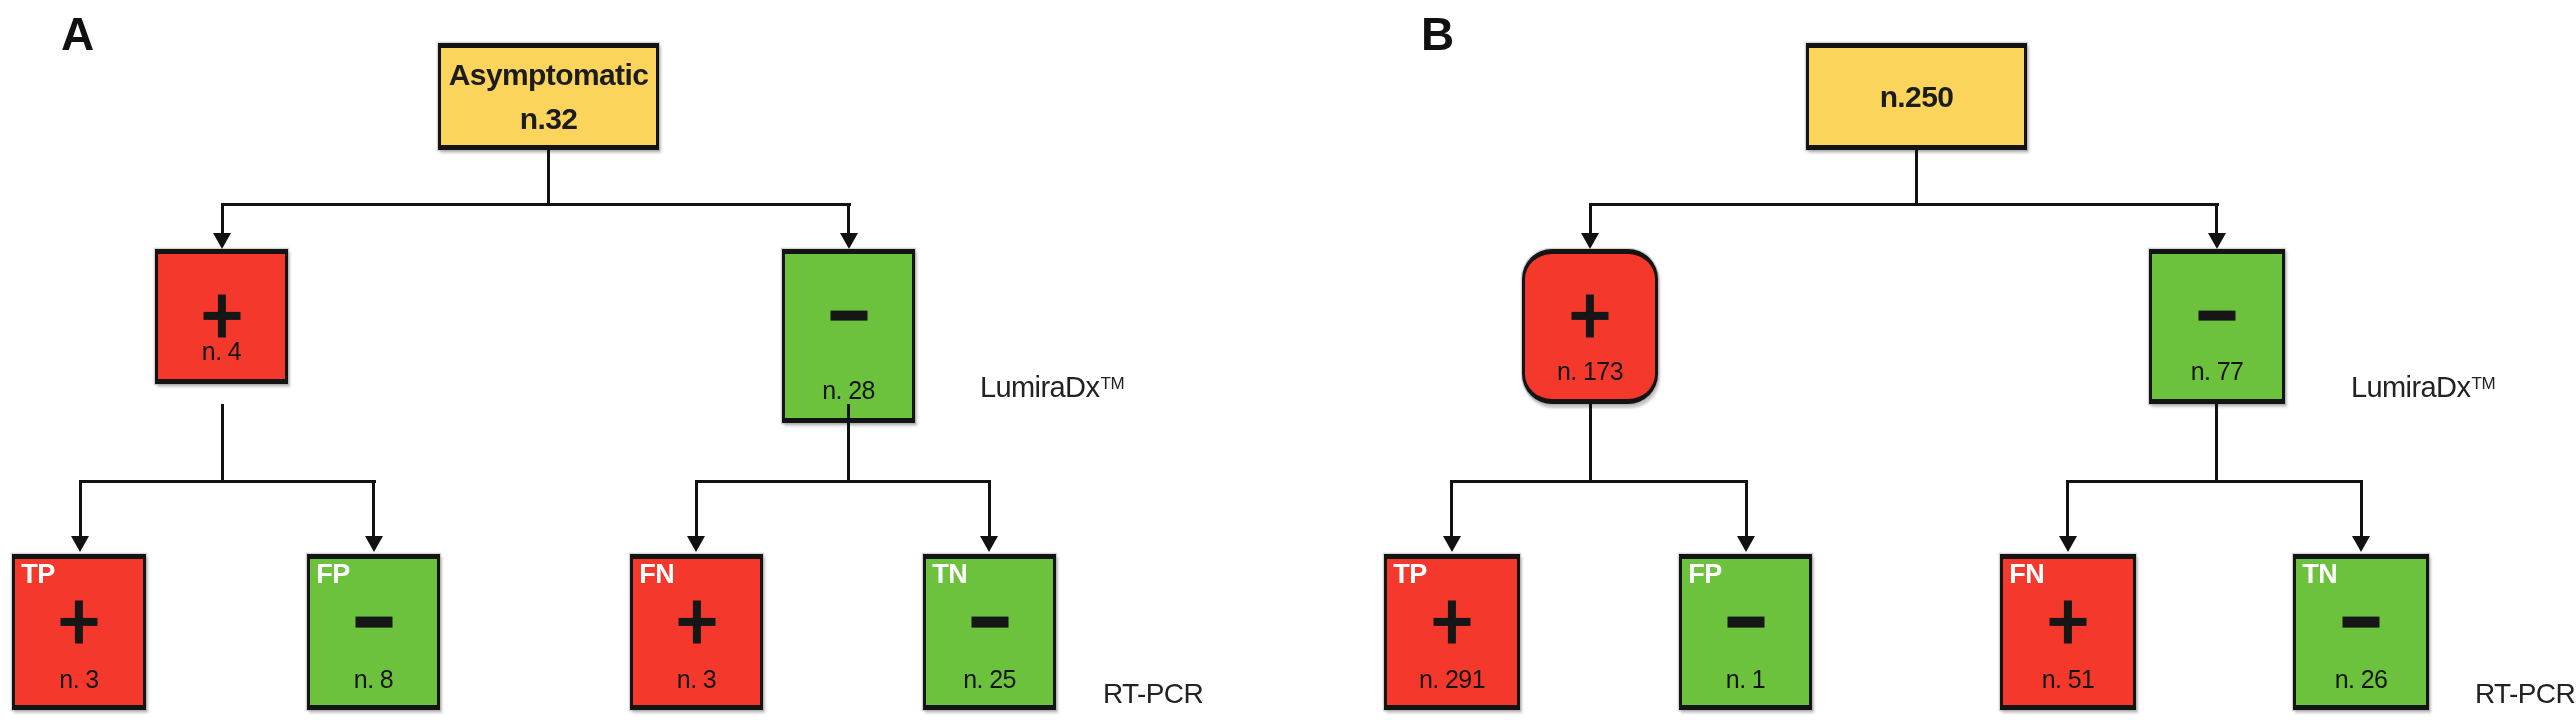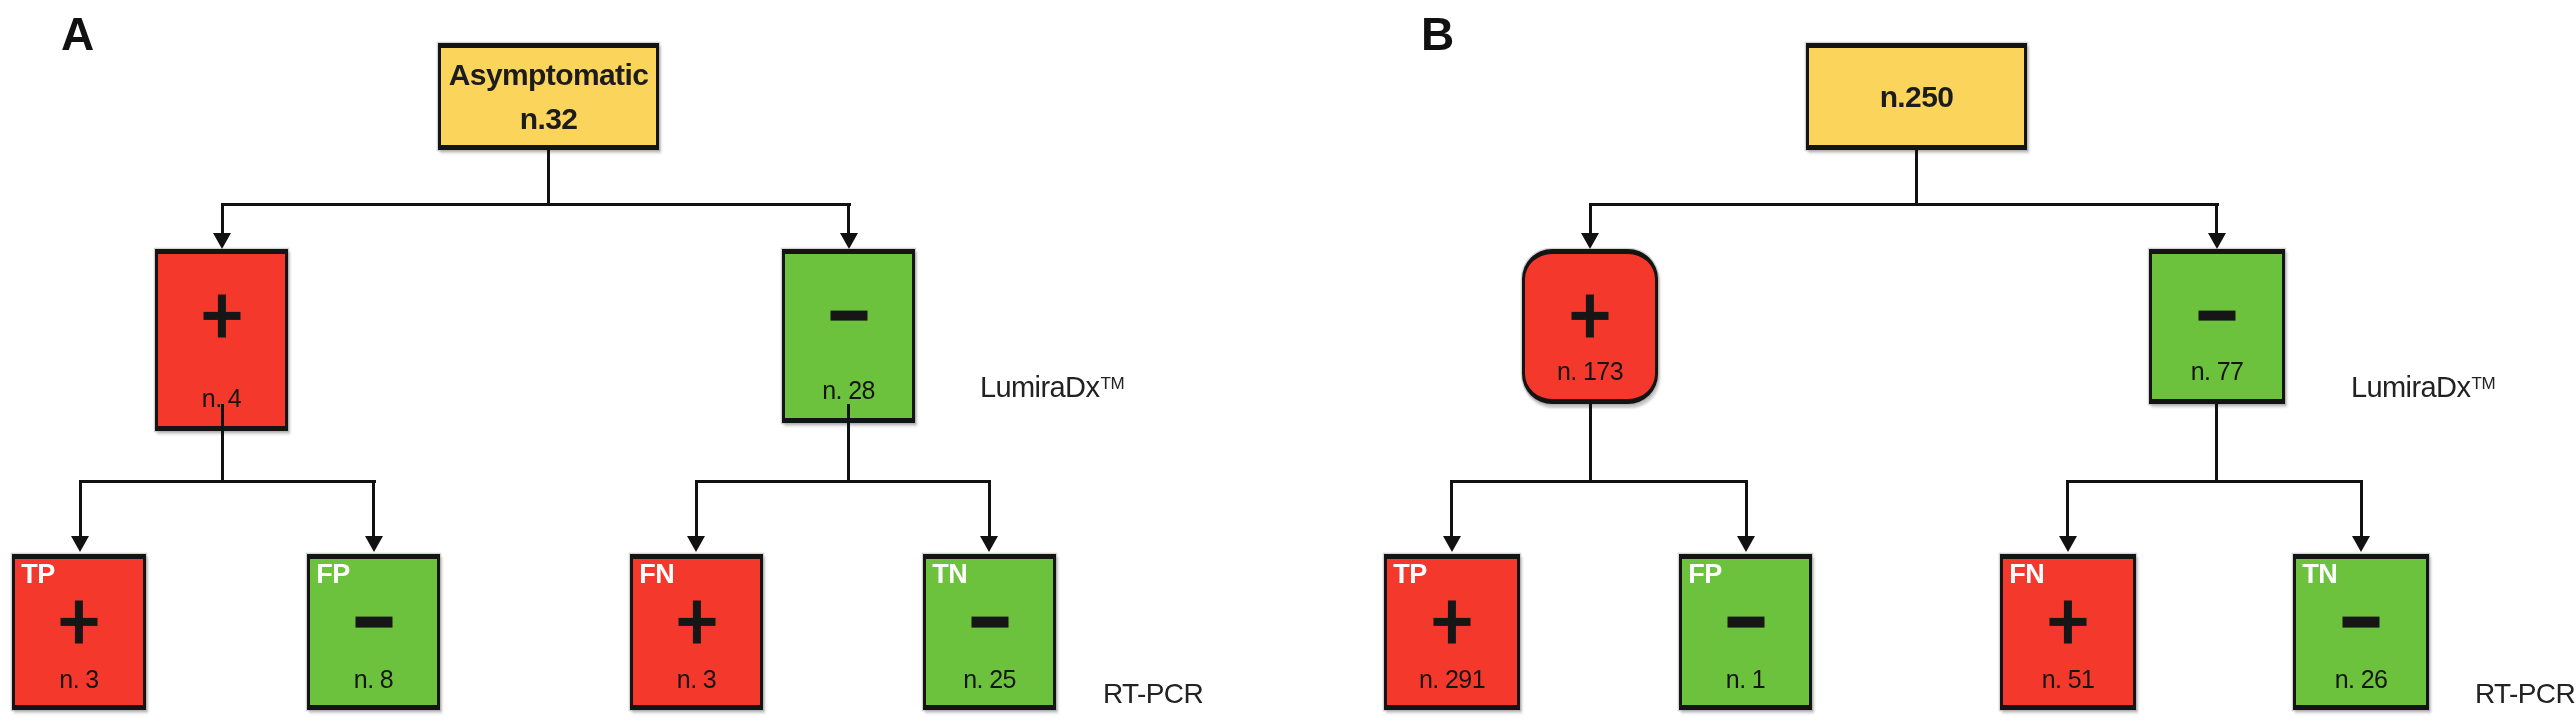--- a/index.html
+++ b/index.html
@@ -76,21 +76,21 @@
       <div>n.32</div>
     </div>
 
     <div class="vline" style="left:547px;top:150px;height:55px;"></div>
     <div class="hline" style="left:221px;top:203px;width:630px;"></div>
     <div class="vline" style="left:221px;top:203px;height:32px;"></div>
     <div class="arrow" style="left:213px;top:233px;"></div>
     <div class="vline" style="left:847px;top:203px;height:32px;"></div>
     <div class="arrow" style="left:840px;top:233px;"></div>
 
-    <div class="node l2" style="left: 155px; top: 249px; width: 133px; height: 182px; background-color: rgb(245, 56, 44);">
+    <div class="node l2" style="left: 155px; top: 249px; width: 133px; height: 135px; background-color: rgb(245, 56, 44);">
       <span class="sign" data-sign="+"></span>
       <span class="count">n. 4</span>
     </div>
     <div class="node l2" style="left: 782px; top: 249px; width: 133px; height: 174px; background-color: rgb(108, 194, 60);">
       <span class="sign" data-sign="-"></span>
       <span class="count">n. 28</span>
     </div>
     <div class="stage" style="left:980px;top:249px;height:155px;">
       <span>LumiraDx</span>
         <span class="sup">TM</span>

